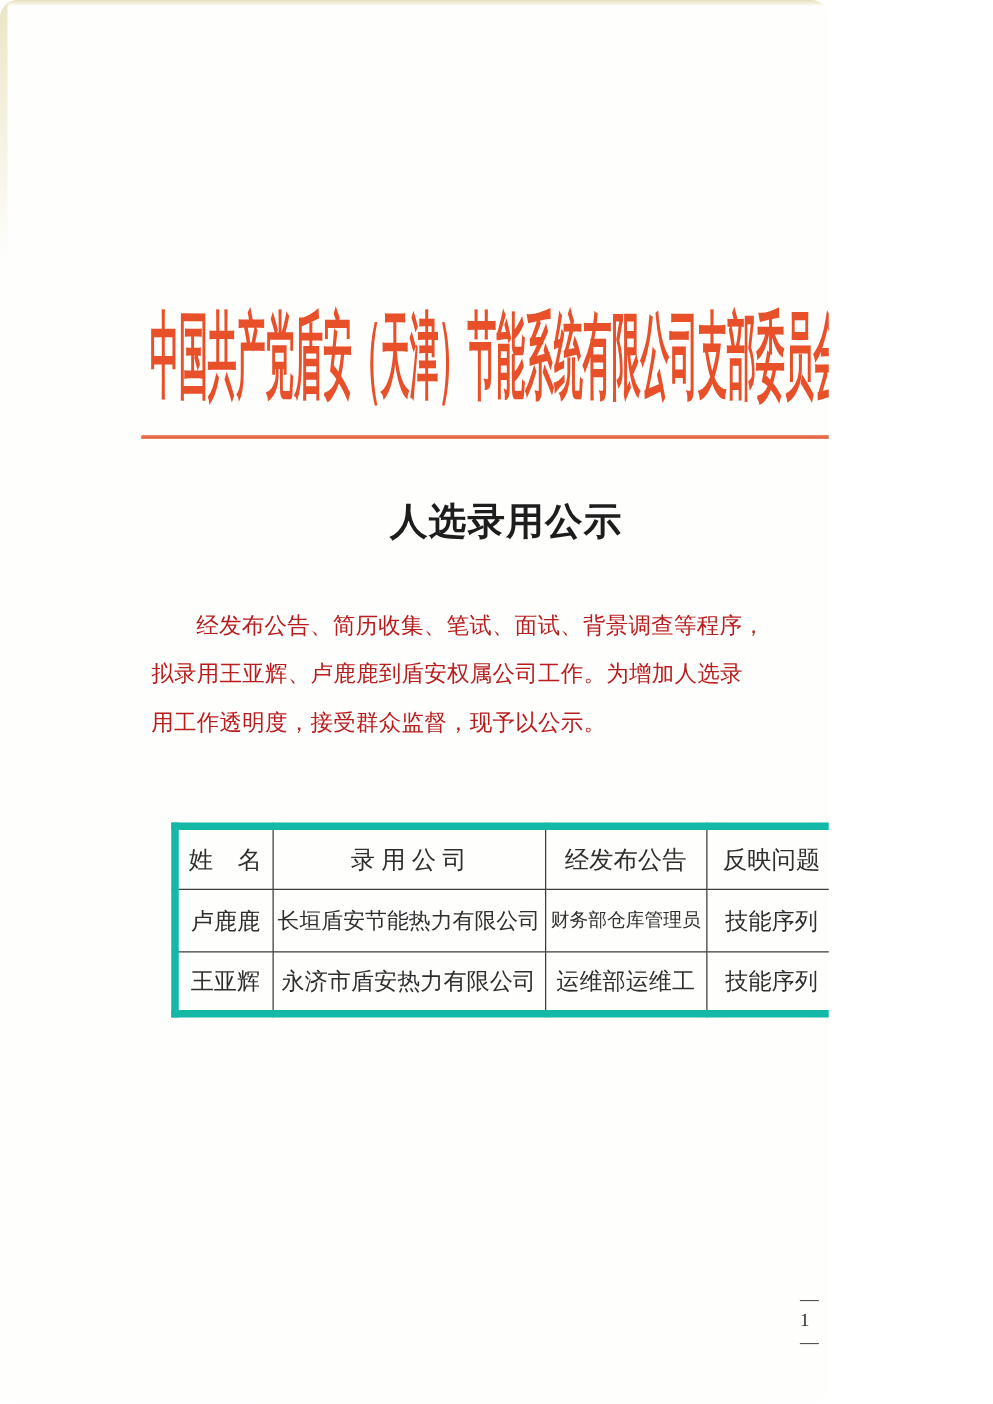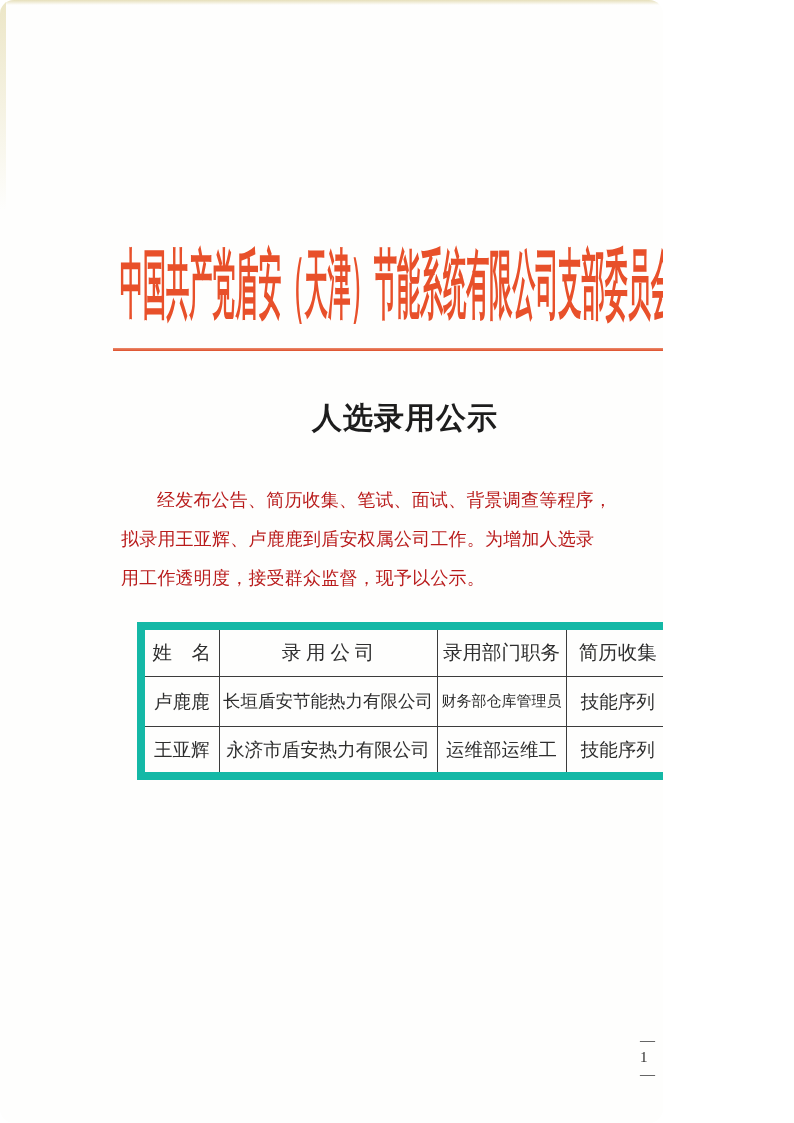--- a/index.html
+++ b/index.html
@@ -66,21 +66,22 @@
     letter-spacing: 0.2px;
   }
   .para-intro { top: 481px; }
   .para-feedback { top: 819px; }
   
   .tbl-wrap { position: absolute; top: 622px; left: 137px; }
   table.recruit {
     border-collapse: collapse;
     table-layout: fixed;
     width: 532px;
-    border: 8px solid #14b8a6;
+    border: 6px solid #14b8a6;
+    margin-top: 36px;
   }
   table.recruit th, table.recruit td {
     border: 1.5px solid #3c3c3c;
     height: 50px;
     text-align: center;
     vertical-align: middle;
     overflow: visible;
     padding: 0 2px;
     color: #2e2e2e;
     font-weight: normal;
@@ -121,22 +122,22 @@
       <colgroup>
           <col style="width: 78px;">
           <col style="width: 218px;">
           <col style="width: 129px;">
           <col style="width: 107px;">
         </colgroup>
       <thead>
           <tr>
             <th><span class="cell-inner">姓　名</span></th>
             <th><span class="cell-inner">录 用 公 司</span></th>
-            <th><span class="cell-inner">录用部门职务</span></th>
-            <th><span class="cell-inner">简历收集</span></th>
+            <th><span class="cell-inner">经发布公告</span></th>
+            <th><span class="cell-inner">反映问题</span></th>
           </tr>
         </thead>
       <tbody>
           <tr>
             <td><span class="cell-inner">卢鹿鹿</span></td>
             <td><span class="cell-inner" style="font-size: 17.5px;">长垣盾安节能热力有限公司</span></td>
             <td><span class="cell-inner" style="font-size: 15px;">财务部仓库管理员</span></td>
             <td><span class="cell-inner">技能序列</span></td>
           </tr>
           <tr>

